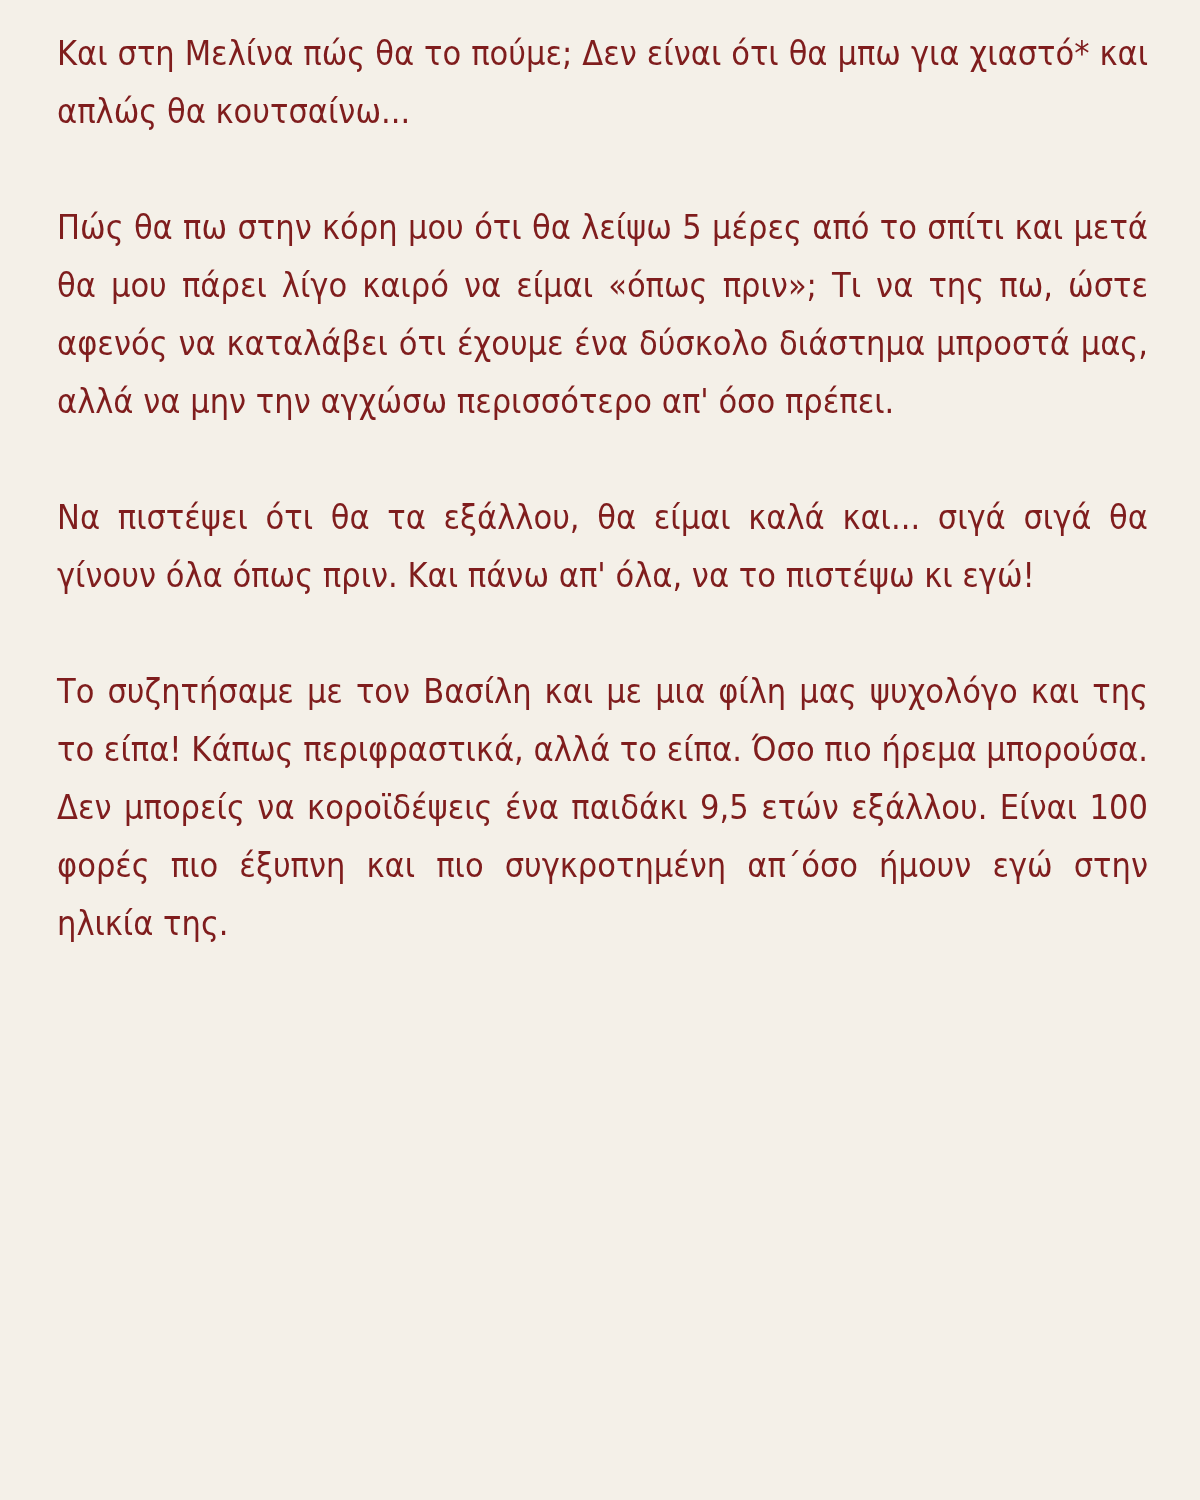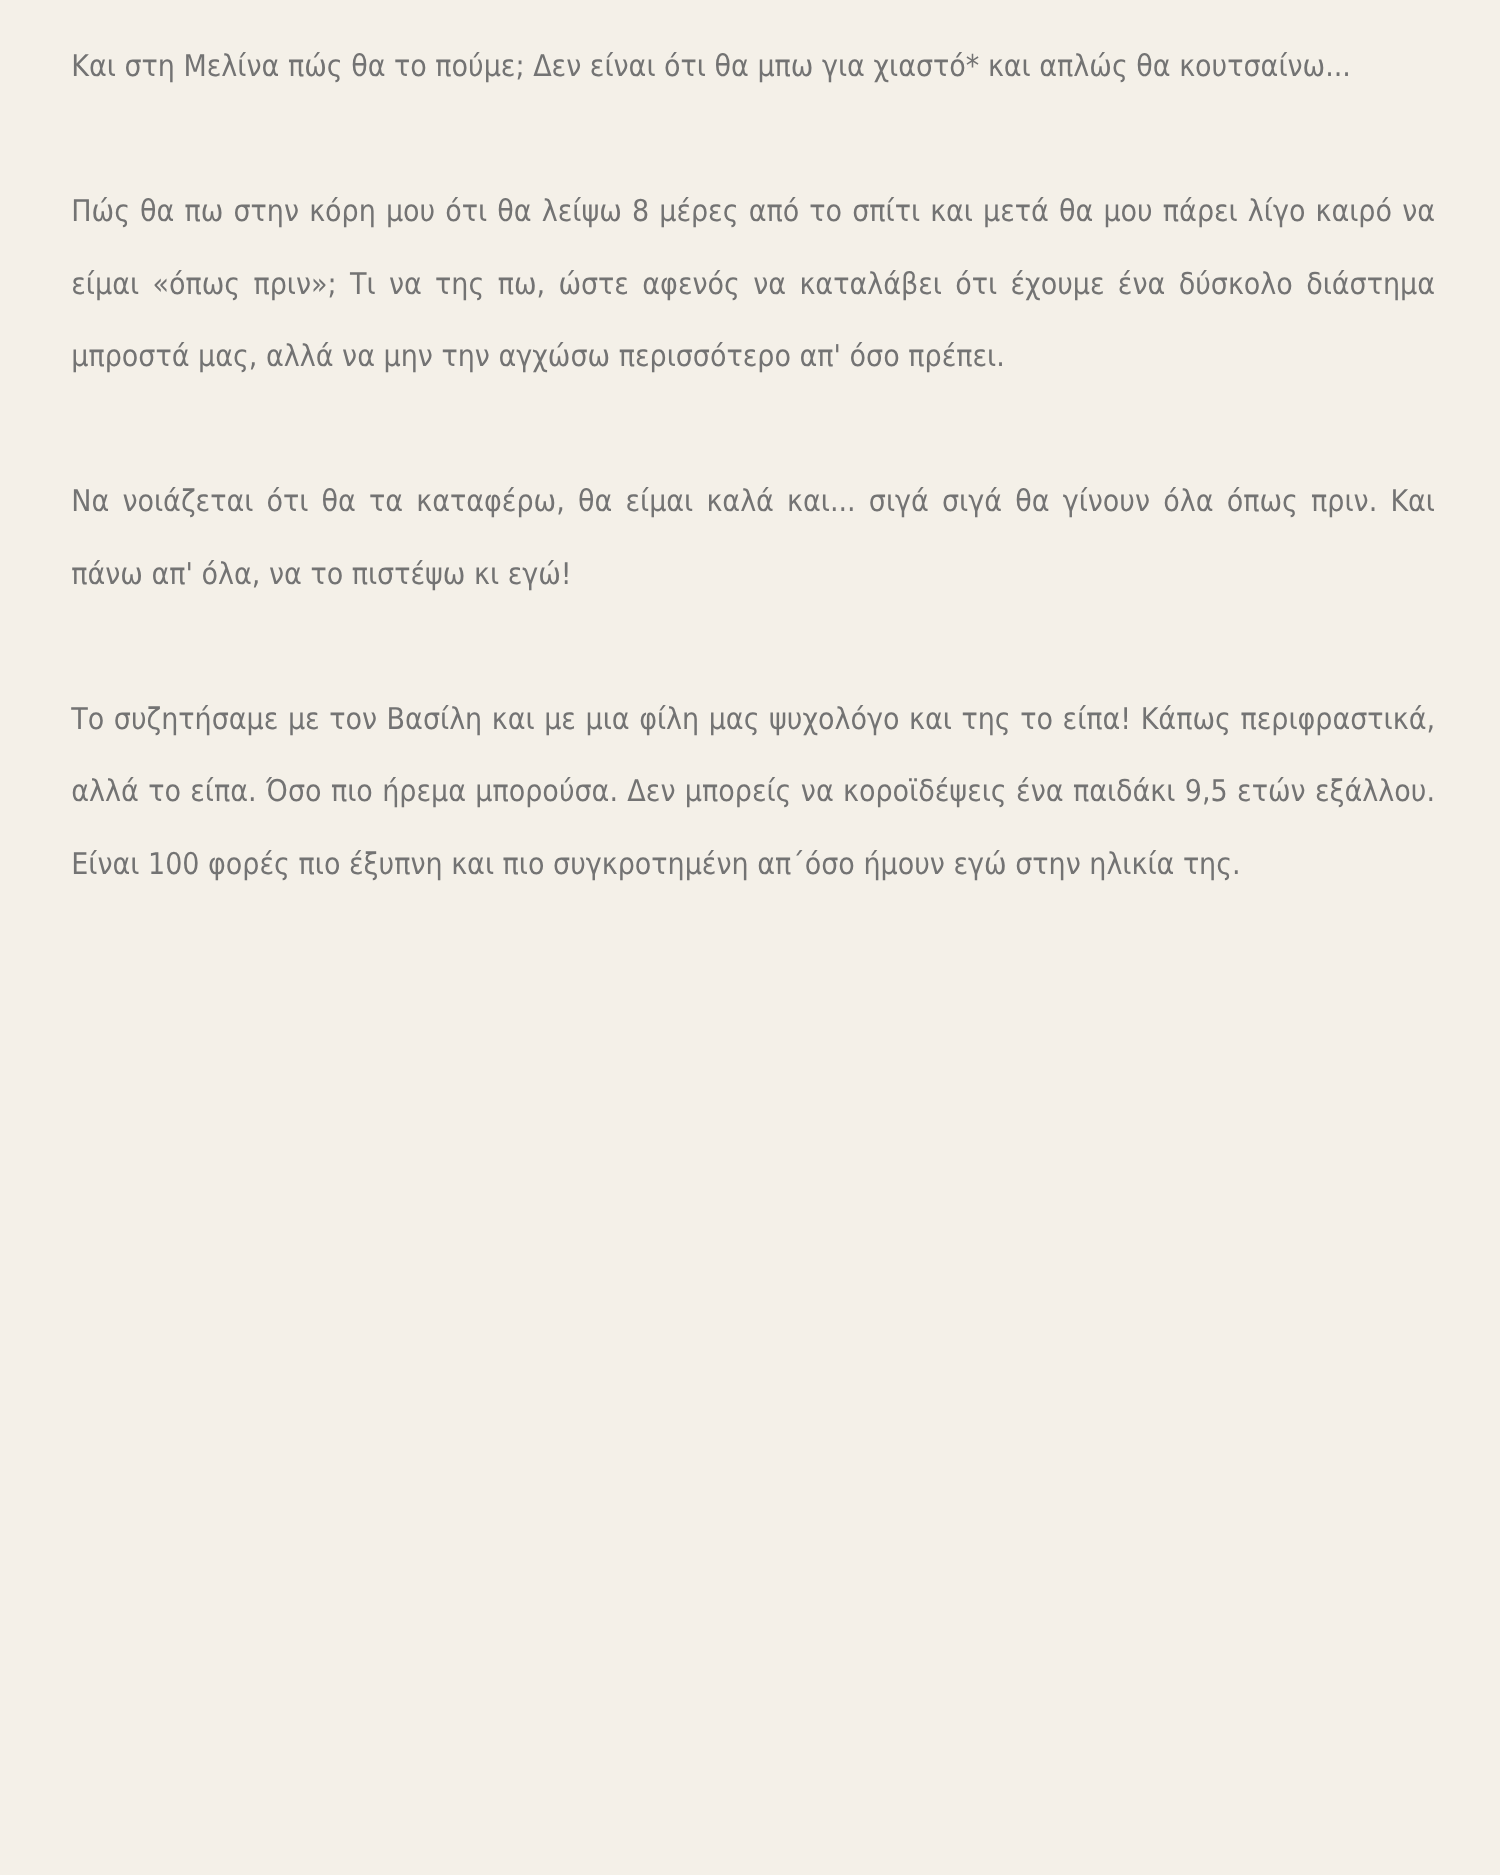--- a/index.html
+++ b/index.html
@@ -11,34 +11,34 @@
     height: 1500px;
     background: #f4f0e8;
     overflow: hidden;
   }
   .page {
     position: relative;
     width: 1200px;
     height: 1128px;
     box-sizing: border-box;
     padding: 24px 52px 0 57px;
-    color: #737373;
+    color: #7f1d1d;
     font-family: "DejaVu Sans", sans-serif;
-    font-size: 24px;
+    font-size: 34px;
     line-height: 58px;
     letter-spacing: 0px;
   }
   .para {
     margin: 0 0 58px 0;
     text-align: justify;
     text-align-last: left;
     font-stretch: condensed;
   }
 </style>
 </head>
 <body>
 
 <div class="page">
   <p class="para">Και στη Μελίνα πώς θα το πούμε; Δεν είναι ότι θα μπω για χιαστό* και απλώς θα κουτσαίνω...</p>
-  <p class="para">Πώς θα πω στην κόρη μου ότι θα λείψω 8 μέρες από το σπίτι και μετά θα μου πάρει λίγο καιρό να είμαι «όπως πριν»; Τι να της πω, ώστε αφενός να καταλάβει ότι έχουμε ένα δύσκολο διάστημα μπροστά μας, αλλά να μην την αγχώσω περισσότερο απ' όσο πρέπει.</p>
-  <p class="para">Να νοιάζεται ότι θα τα καταφέρω, θα είμαι καλά και... σιγά σιγά θα γίνουν όλα όπως πριν. Και πάνω απ' όλα, να το πιστέψω κι εγώ!</p>
+  <p class="para">Πώς θα πω στην κόρη μου ότι θα λείψω 5 μέρες από το σπίτι και μετά θα μου πάρει λίγο καιρό να είμαι «όπως πριν»; Τι να της πω, ώστε αφενός να καταλάβει ότι έχουμε ένα δύσκολο διάστημα μπροστά μας, αλλά να μην την αγχώσω περισσότερο απ' όσο πρέπει.</p>
+  <p class="para">Να πιστέψει ότι θα τα εξάλλου, θα είμαι καλά και... σιγά σιγά θα γίνουν όλα όπως πριν. Και πάνω απ' όλα, να το πιστέψω κι εγώ!</p>
   <p class="para">Το συζητήσαμε με τον Βασίλη και με μια φίλη μας ψυχολόγο και της το είπα! Κάπως περιφραστικά, αλλά το είπα. Όσο πιο ήρεμα μπορούσα. Δεν μπορείς να κοροϊδέψεις ένα παιδάκι 9,5 ετών εξάλλου. Είναι 100 φορές πιο έξυπνη και πιο συγκροτημένη απ΄όσο ήμουν εγώ στην ηλικία της.</p>
 </div>
 
 </body></html>

